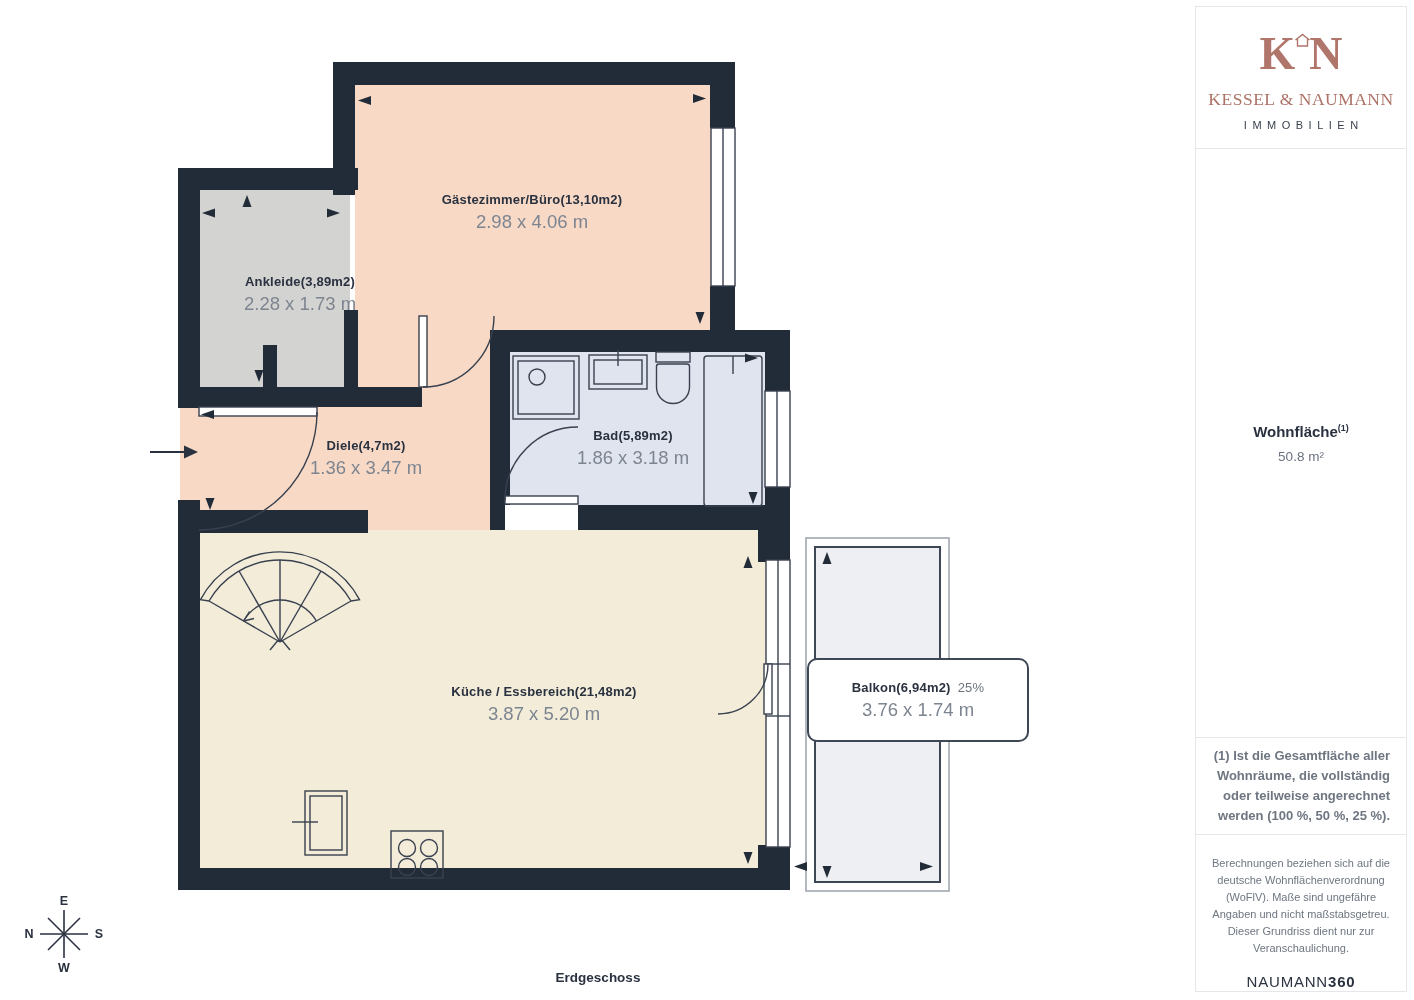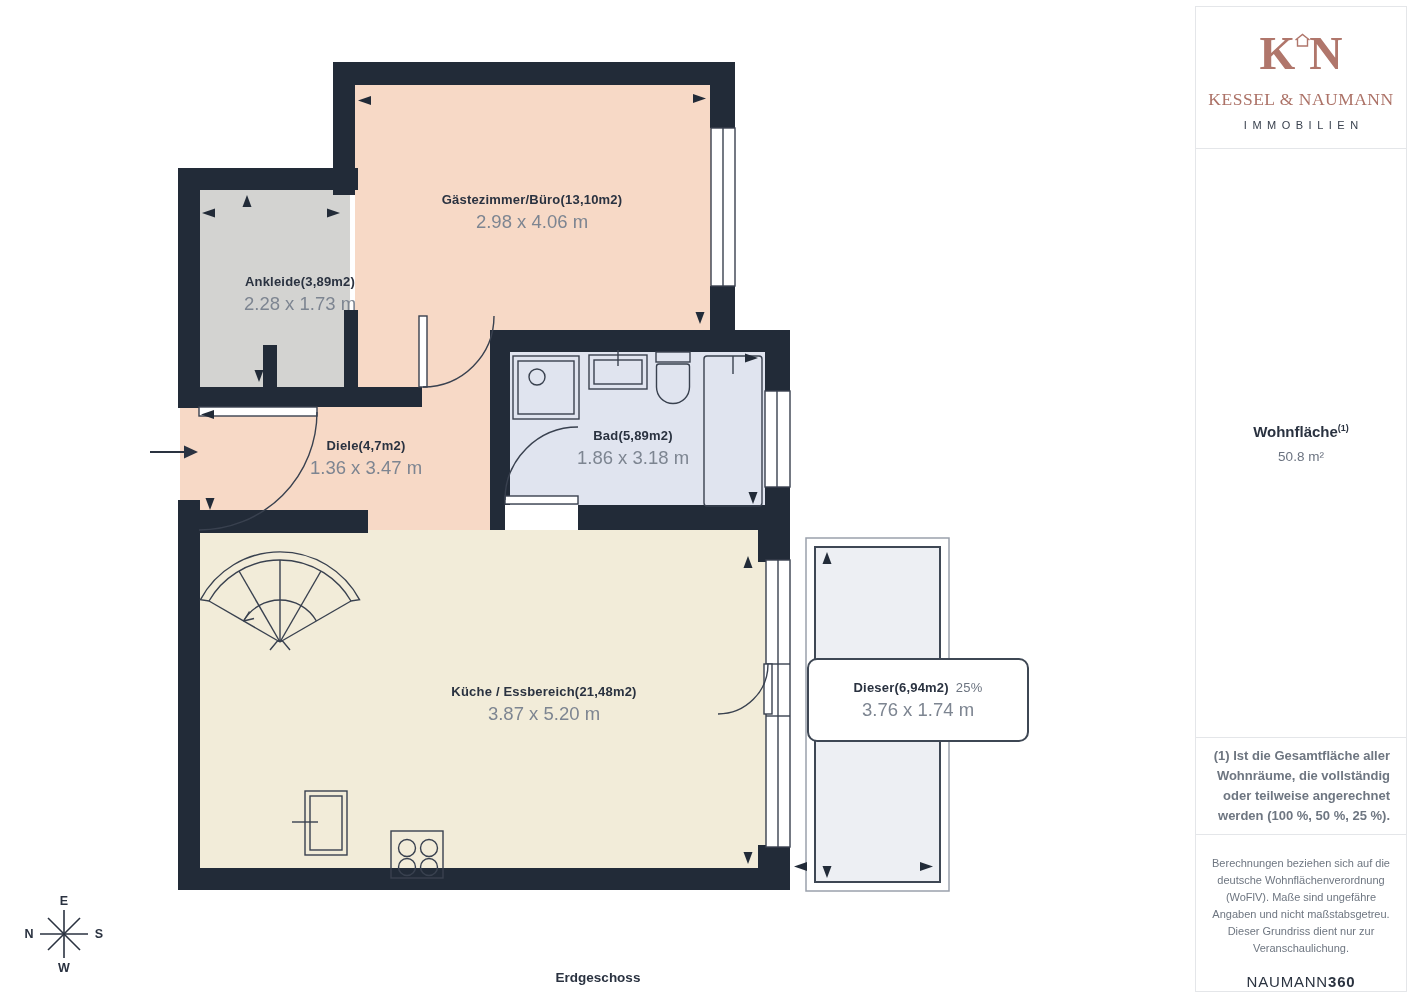--- a/index.html
+++ b/index.html
@@ -229,21 +229,21 @@
       <div class="rname">Bad(5,89m2)</div>
       <div class="rdims">1.86 x 3.18 m</div>
     </div>
     <div class="room-label" style="left:544px;top:704px;">
       <div class="rname">Küche / Essbereich(21,48m2)</div>
       <div class="rdims">3.87 x 5.20 m</div>
     </div>
 
     <div class="balkon-box">
       <div class="rname">
-        <span>Dieser(6,94m2)</span><span class="share">25%</span>
+        <span>Balkon(6,94m2)</span><span class="share">25%</span>
       </div>
       <div class="rdims">3.76 x 1.74 m</div>
     </div>
 
     <div class="floor-label">Erdgeschoss</div>
   </div>
 
   <aside class="sidebar">
     <div class="panel">
 

